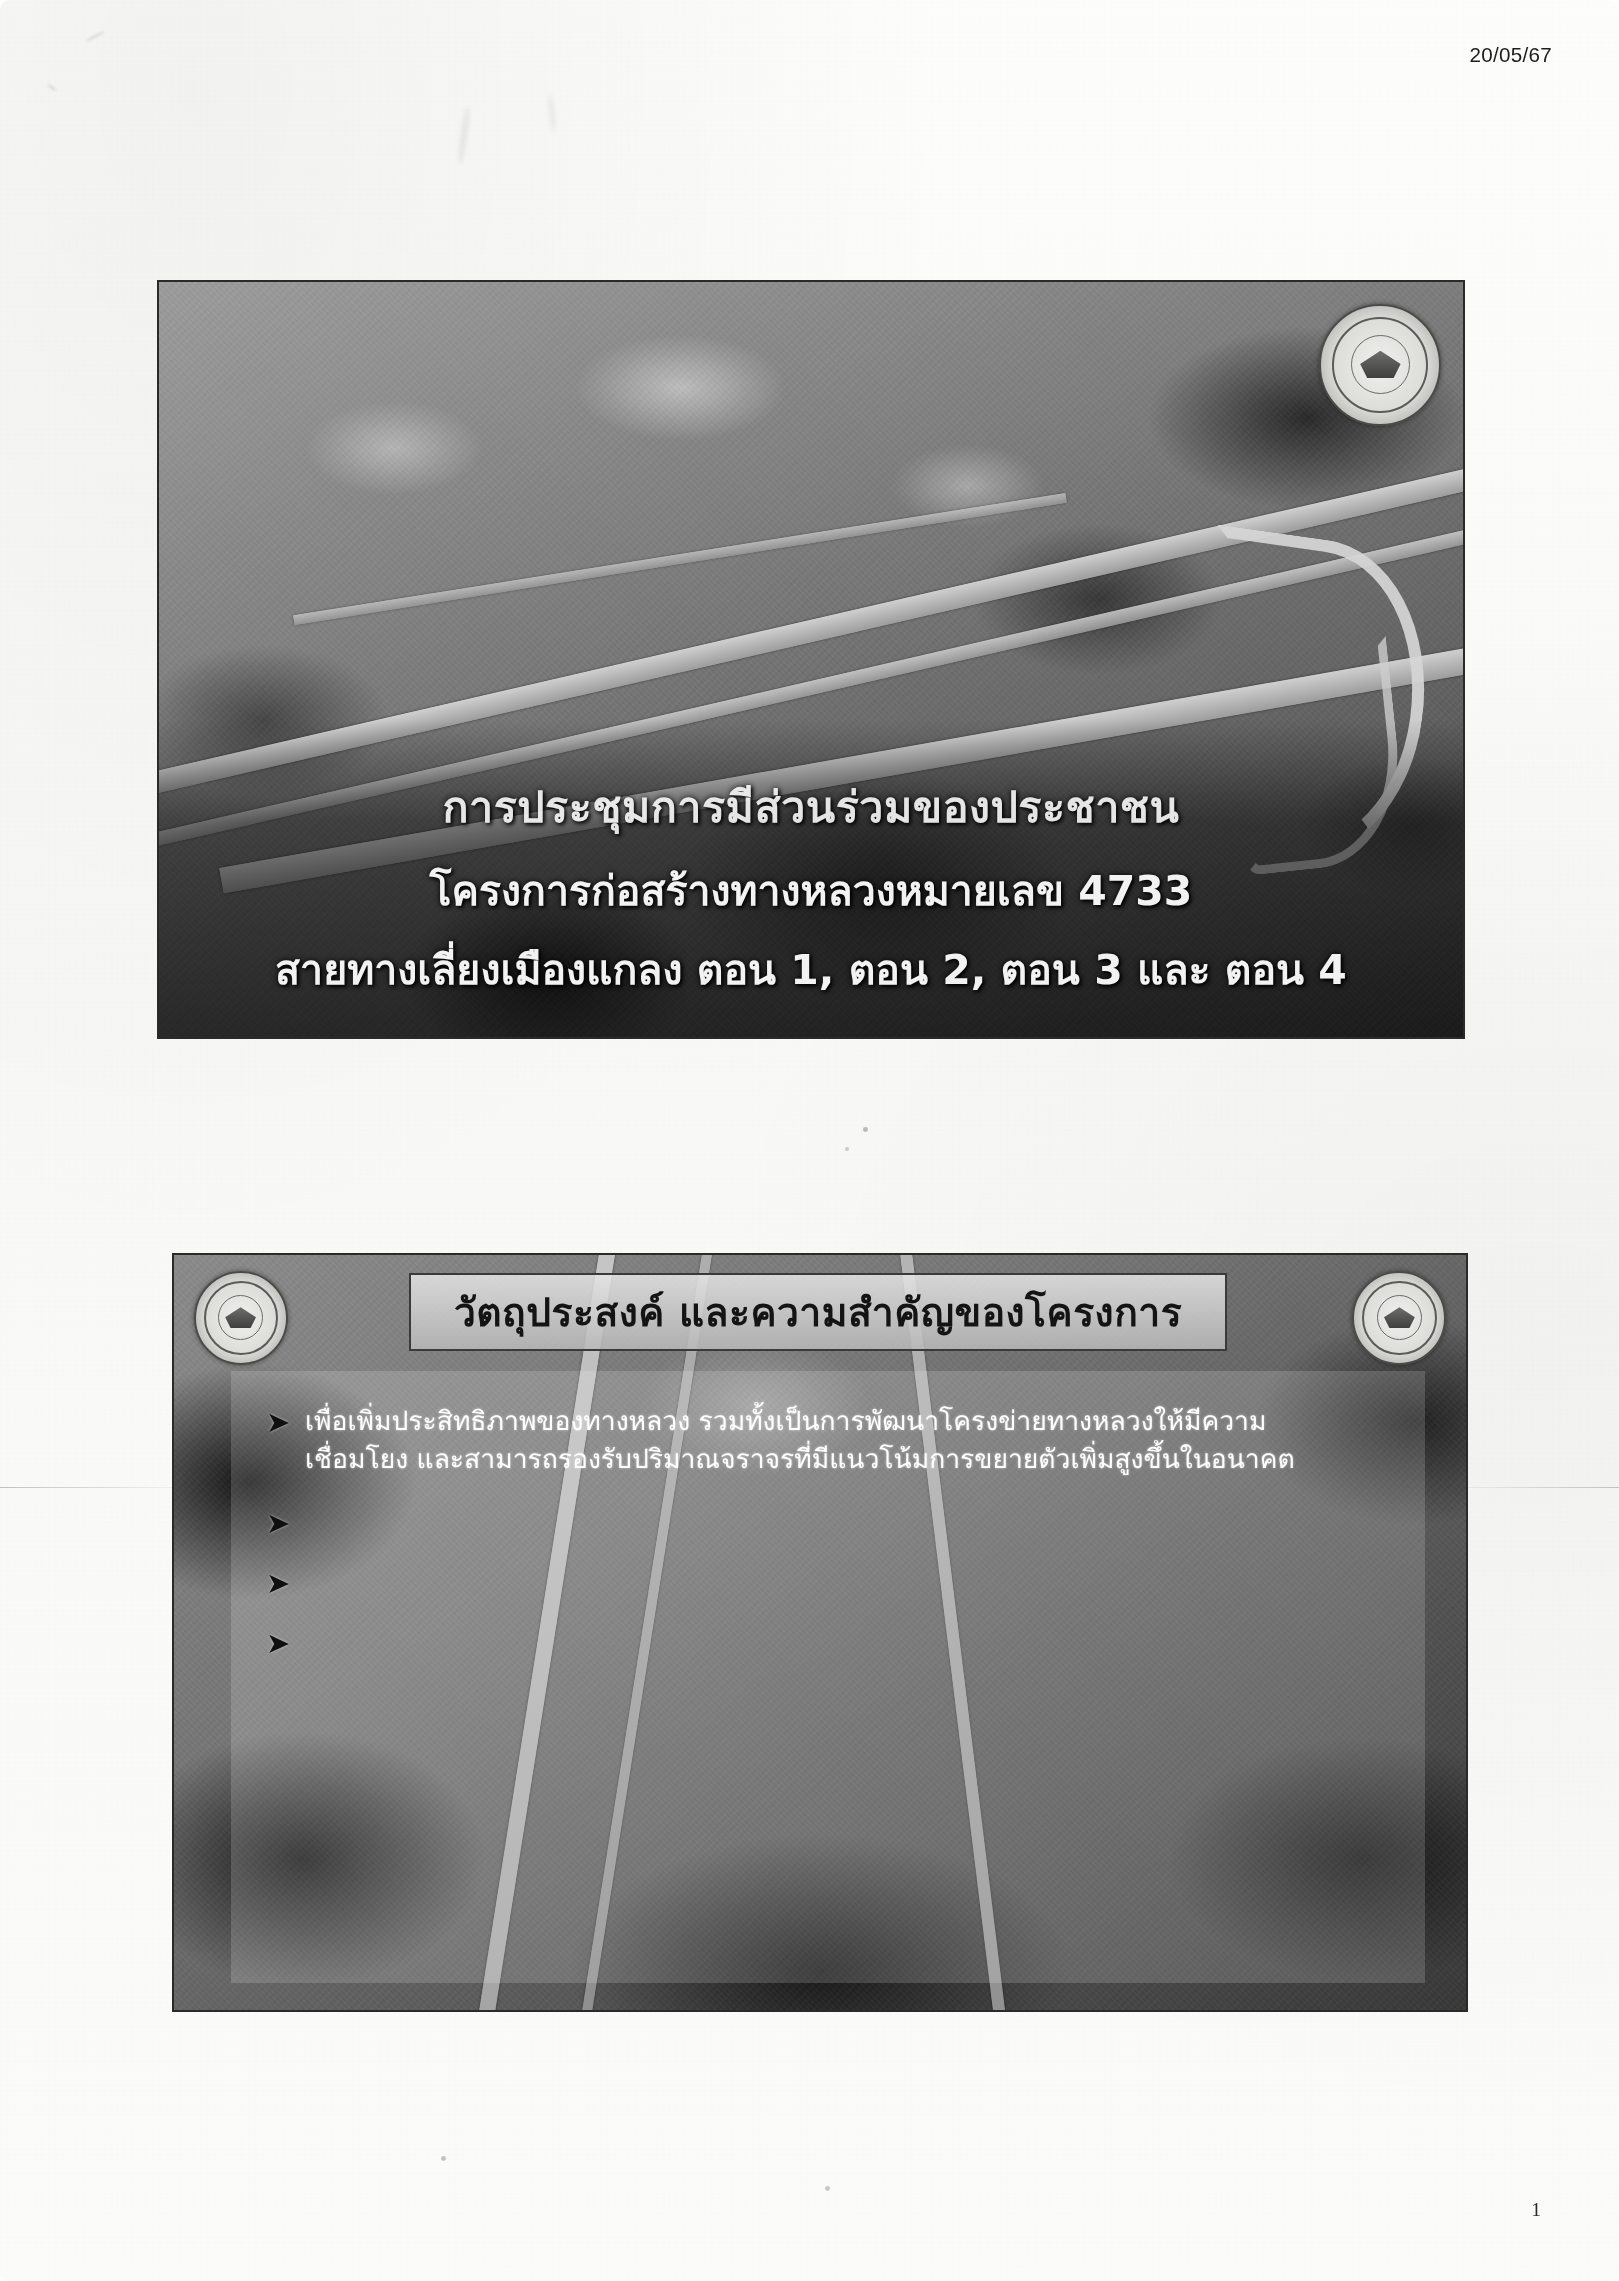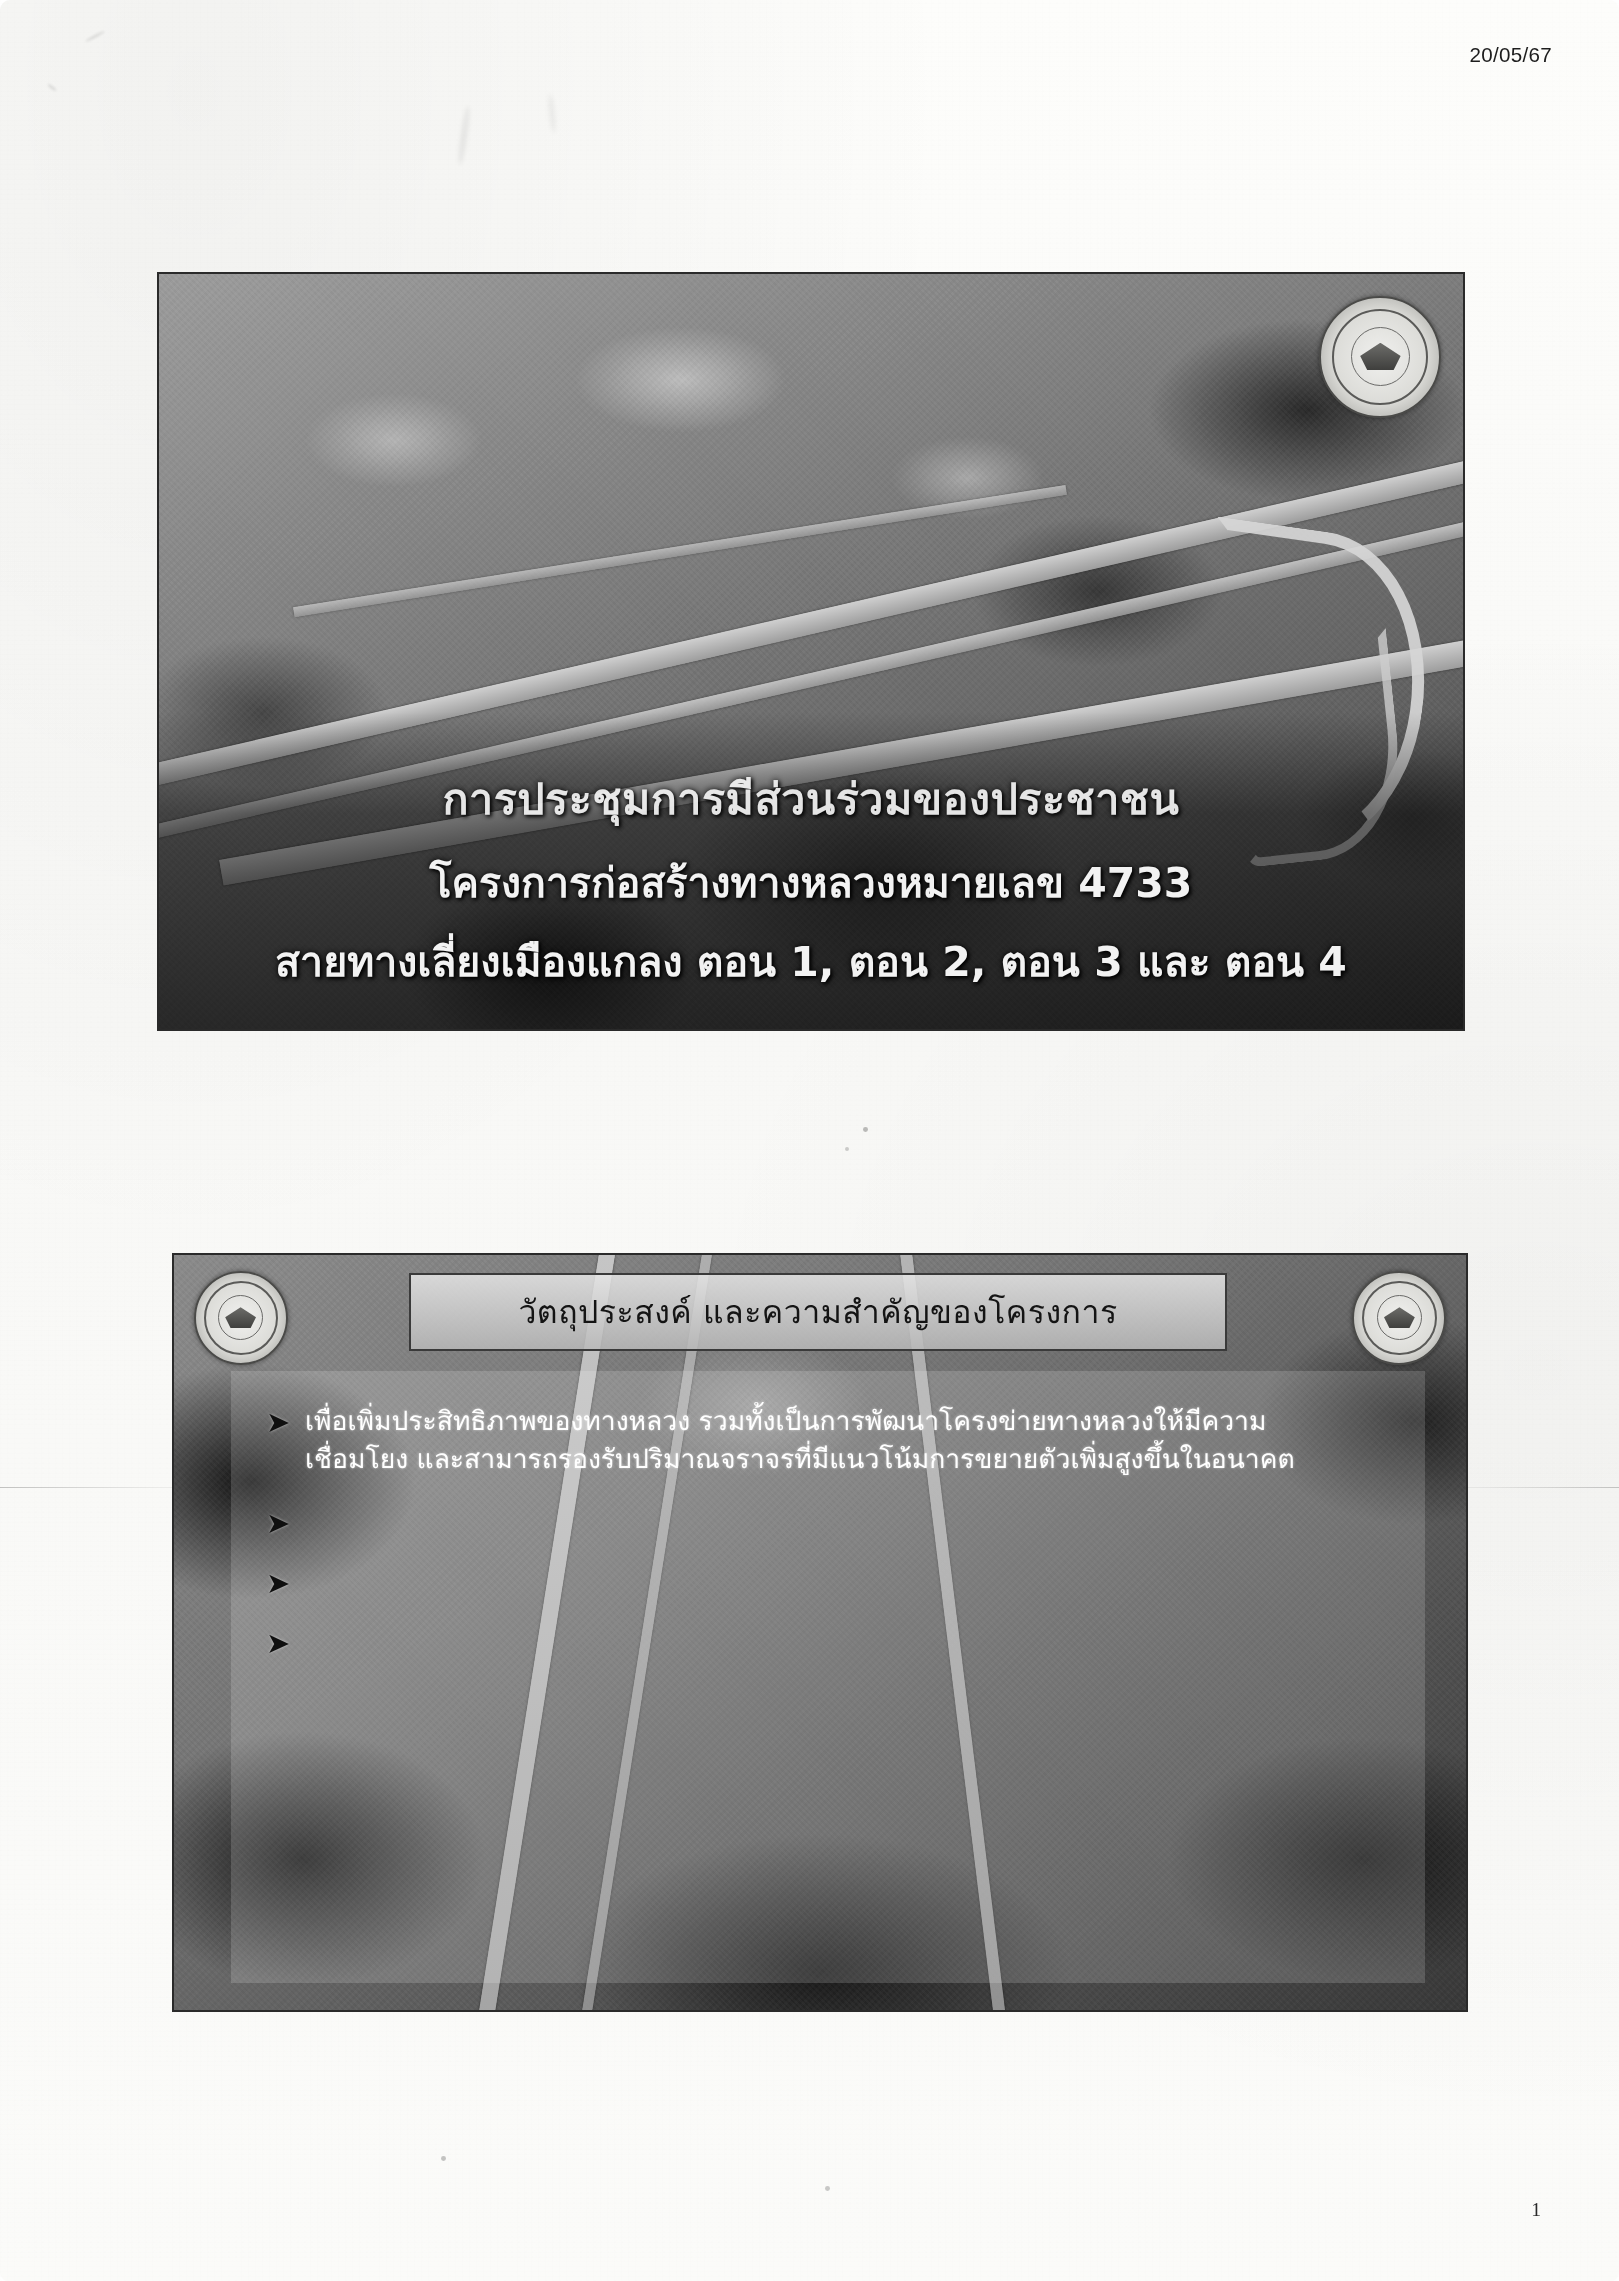--- a/index.html
+++ b/index.html
@@ -80,21 +80,21 @@
 
   
   .slide {
     position: absolute;
     border: 2.9px solid #2a2a2a;
     overflow: hidden;
     background: #6e6e6e;
   }
   #slide-1 {
     left: 157px;
-    top: 272px;
+    top: 280px;
     width: 1304px;
     height: 755px;
   }
   #slide-2 {
     left: 172px;
     top: 1253px;
     width: 1292px;
     height: 755px;
   }
 
@@ -265,22 +265,22 @@
     width: 814px;
     height: 74px;
     background: linear-gradient(180deg, rgba(230,230,230,.85) 0%, rgba(185,185,185,.85) 100%);
     border: 2px solid #3a3a3a;
     display: flex;
     align-items: center;
     justify-content: center;
   }
   .s2-header-text {
     font-family: "DejaVu Sans", sans-serif;
-    font-size: 32px;
-    font-weight: 400;
+    font-size: 39px;
+    font-weight: 700;
     color: #141414;
     letter-spacing: 0.5px;
   }
   .s2-body {
     position: absolute;
     left: 57px;
     top: 116px;
     right: 41px;
     bottom: 27.4px;
     background: rgba(255,255,255,.16);

